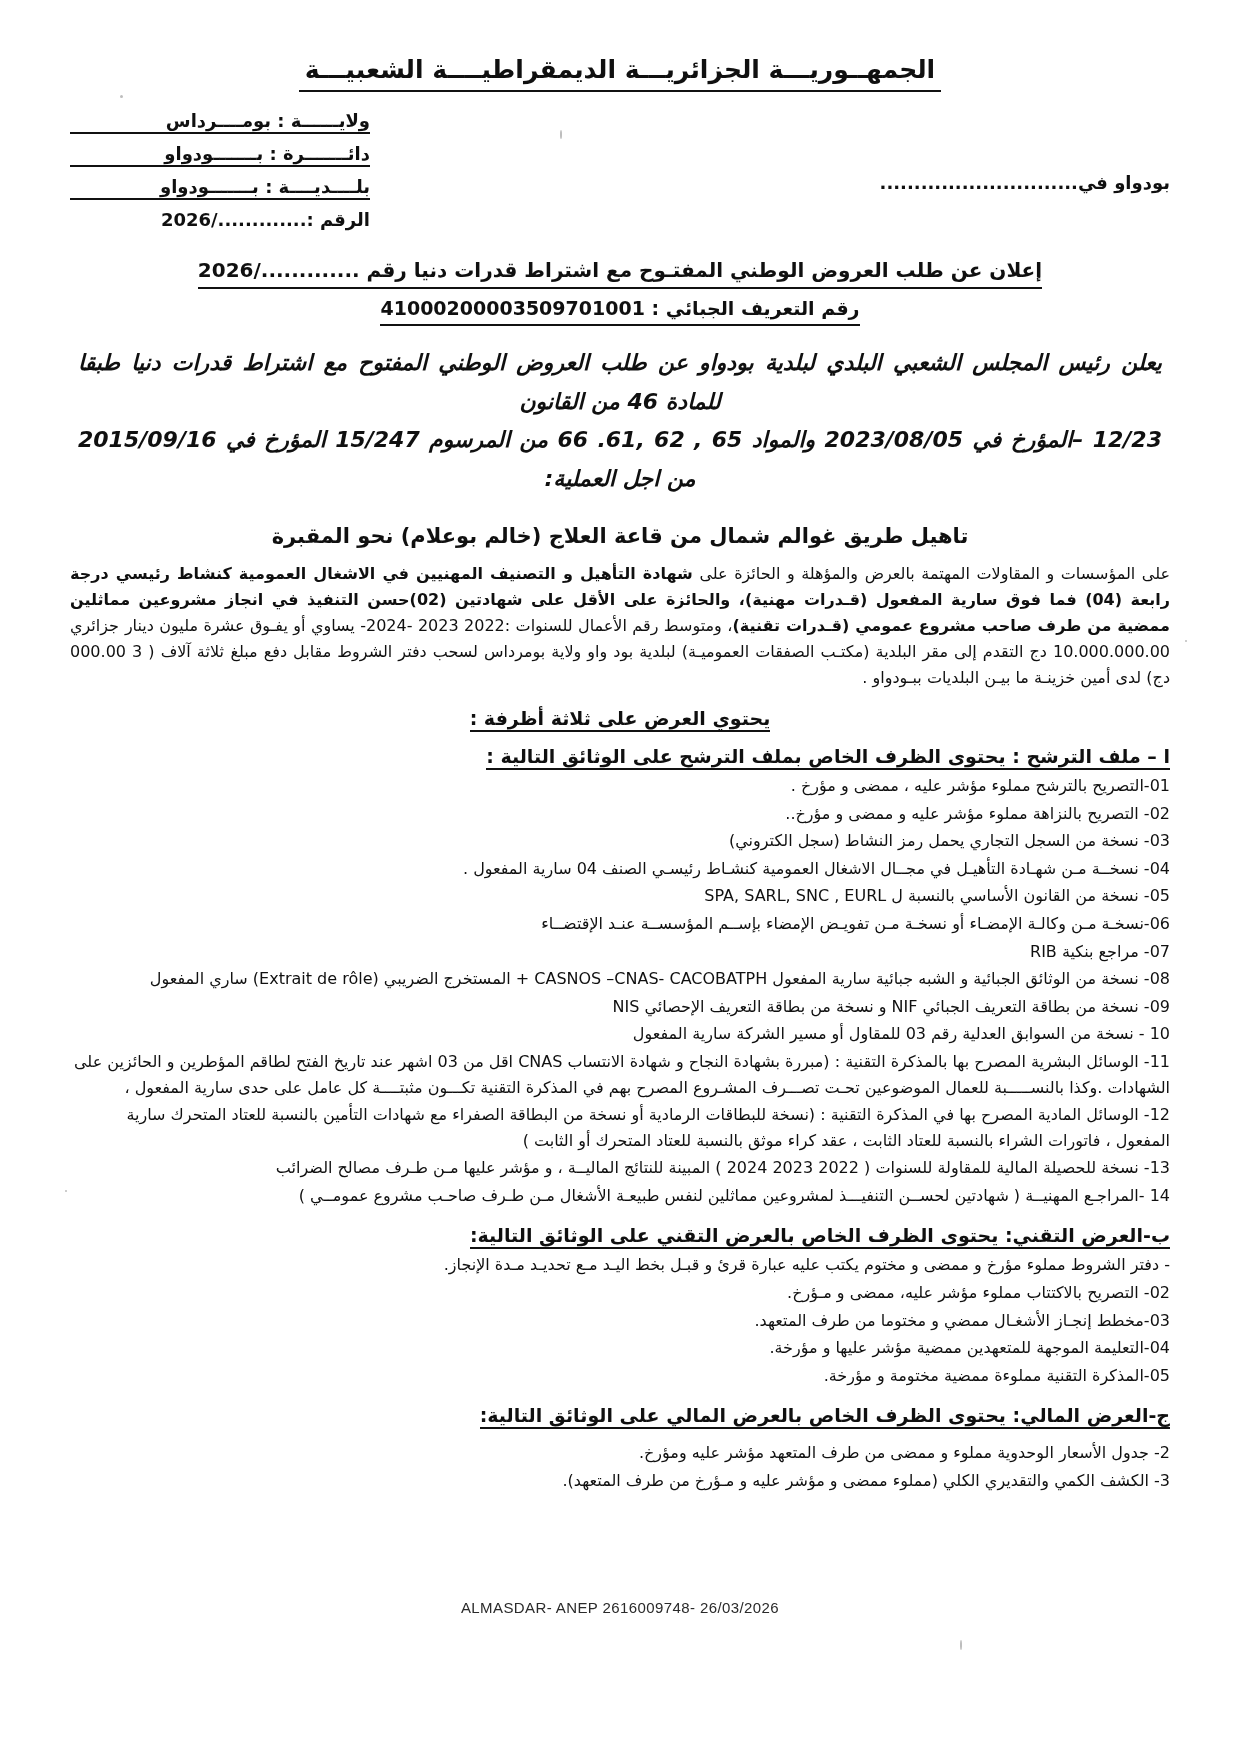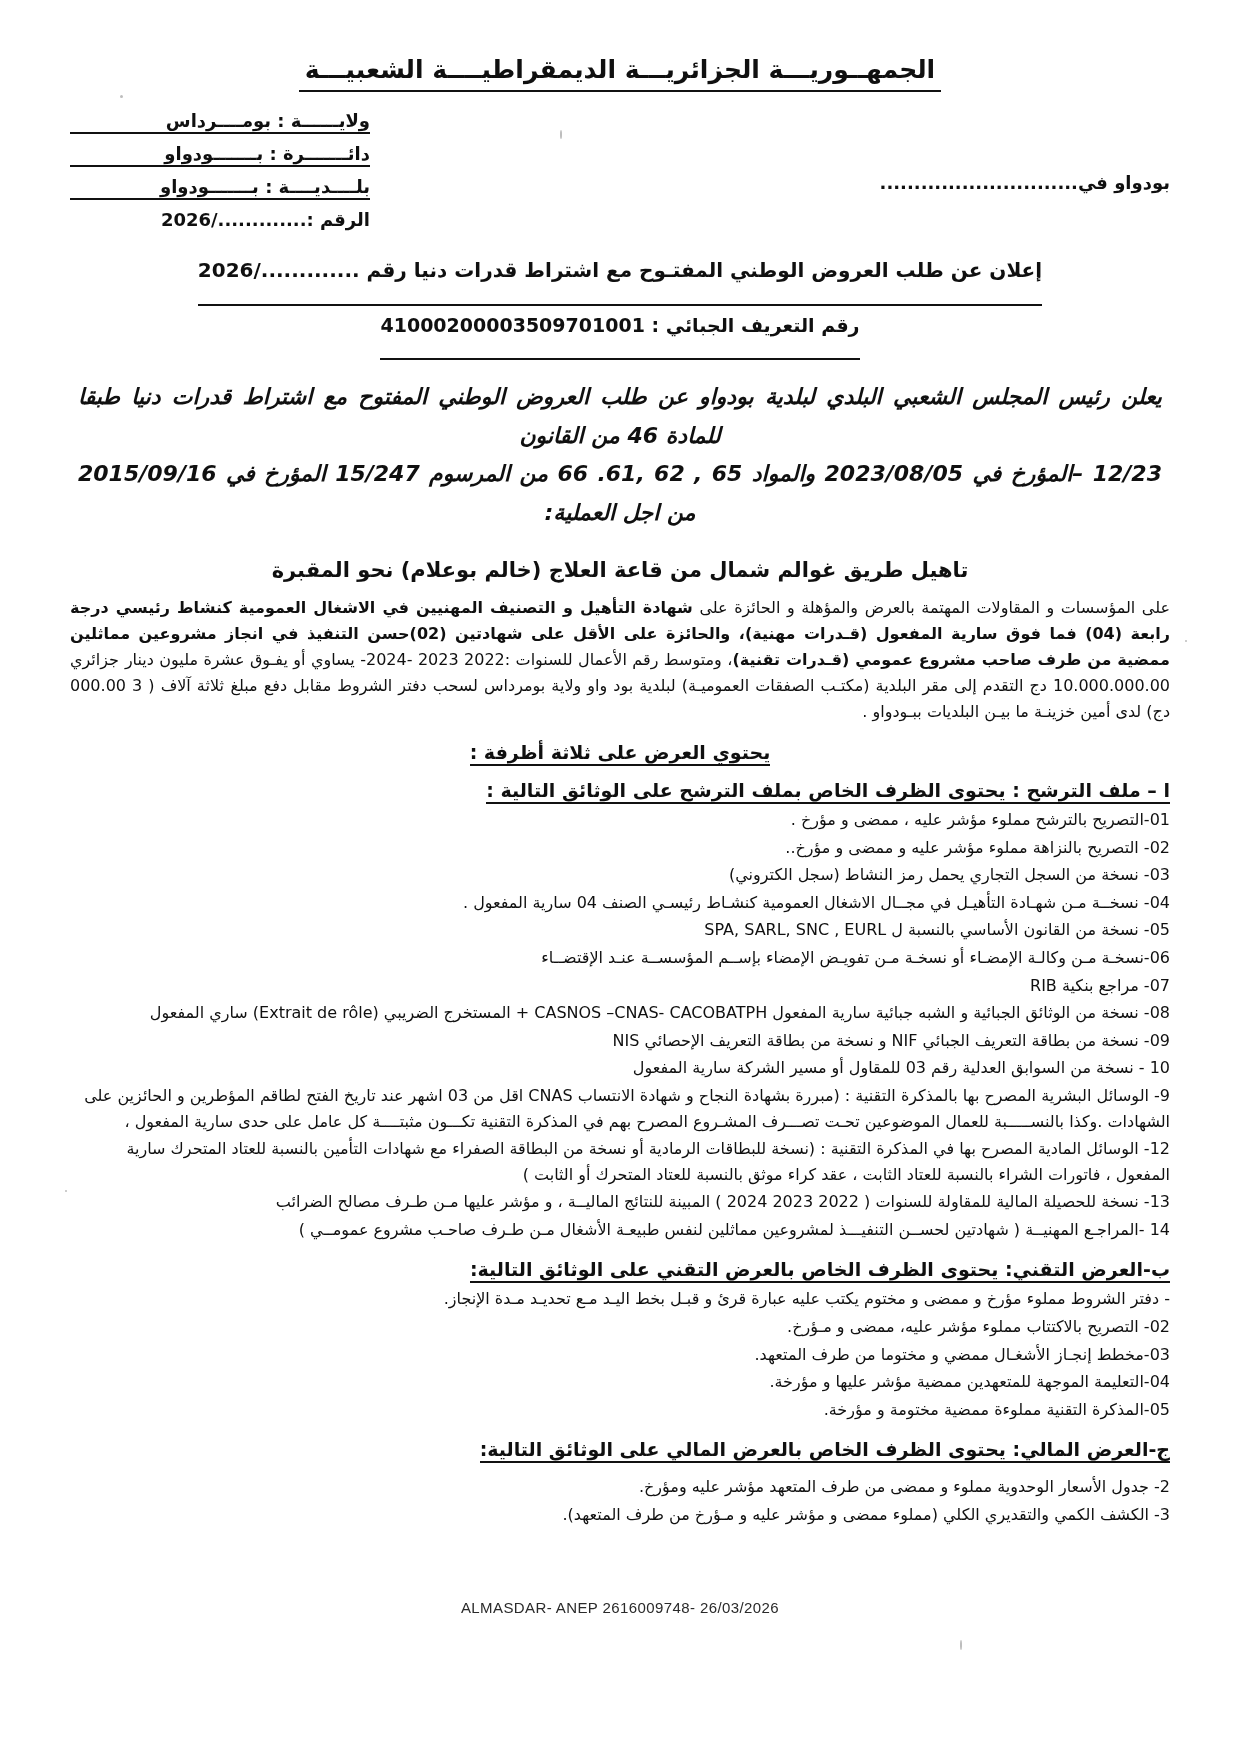--- a/index.html
+++ b/index.html
@@ -75,21 +75,21 @@
   
   .announce {
     text-align: center;
     margin-top: 26px;
   }
   .announce .l1, .announce .l2 {
     font-size: 20px;
     font-weight: bold;
     display: inline-block;
     border-bottom: 2px solid #111;
-    padding-bottom: 19px;
+    padding-bottom: 2px;
     line-height: 1.45;
   }
   .announce .l2 { margin-top: 6px; font-size: 19px; }
 
   
   .legal {
     margin-top: 18px;
     font-size: 22px;
     font-style: italic;
     font-weight: bold;
@@ -221,21 +221,21 @@
     <li class="ctrline">01-التصريح بالترشح مملوء مؤشر عليه ، ممضى و مؤرخ .</li>
     <li class="ctrline">02- التصريح بالنزاهة  مملوء مؤشر عليه و ممضى و مؤرخ..</li>
     <li class="ctrline">03- نسخة من السجل التجاري يحمل رمز النشاط (سجل الكتروني)</li>
     <li class="ctrline">04- نسخــة مـن شهـادة التأهيـل في مجــال الاشغال العمومية  كنشـاط رئيسـي الصنف 04 سارية المفعول .</li>
     <li class="ctrline">05- نسخة من القانون الأساسي بالنسبة ل  SPA, SARL, SNC , EURL</li>
     <li class="ctrline">06-نسخـة مـن  وكالـة الإمضـاء أو نسخـة  مـن  تفويـض الإمضاء  بإســم المؤسســة  عنـد الإقتضــاء</li>
     <li class="ctrline">07- مراجع بنكية RIB</li>
     <li class="ctrline">08- نسخة من الوثائق الجبائية و الشبه جبائية سارية المفعول CASNOS –CNAS- CACOBATPH + المستخرج الضريبي (Extrait de rôle) ساري المفعول</li>
     <li class="ctrline">09- نسخة من بطاقة التعريف الجبائي NIF و نسخة من بطاقة التعريف الإحصائي NIS</li>
     <li class="ctrline">10 - نسخة من السوابق العدلية رقم 03 للمقاول أو مسير الشركة سارية المفعول</li>
-    <li class="wide mini">9- الوسائل البشرية المصرح بها بالمذكرة التقنية :  (مبررة بشهادة  النجاح و شهادة الانتساب CNAS اقل من 03 اشهر  عند تاريخ الفتح  لطاقم المؤطرين  و الحائزين على الشهادات .وكذا بالنســـــبة  للعمال الموضوعين تحـت تصـــرف المشـروع  المصرح بهم في المذكرة التقنية تكـــون مثبتــــة  كل عامل على حدى  سارية المفعول ،</li>
+    <li class="wide mini">11- الوسائل البشرية المصرح بها بالمذكرة التقنية :  (مبررة بشهادة  النجاح و شهادة الانتساب CNAS اقل من 03 اشهر  عند تاريخ الفتح  لطاقم المؤطرين  و الحائزين على الشهادات .وكذا بالنســـــبة  للعمال الموضوعين تحـت تصـــرف المشـروع  المصرح بهم في المذكرة التقنية تكـــون مثبتــــة  كل عامل على حدى  سارية المفعول ،</li>
     <li class="wide mini">12- الوسائل المادية المصرح بها في المذكرة التقنية  : (نسخة للبطاقات الرمادية أو نسخة من البطاقة الصفراء مع شهادات التأمين بالنسبة للعتاد المتحرك سارية المفعول ، فاتورات الشراء بالنسبة للعتاد الثابت  ،  عقد كراء موثق بالنسبة للعتاد المتحرك أو الثابت )</li>
     <li class="wide mini">13- نسخة للحصيلة المالية للمقاولة للسنوات ( 2022  2023 2024 ) المبينة للنتائج الماليــة ، و مؤشر عليها  مـن طـرف مصالح الضرائب</li>
     <li class="wide mini">14 -المراجـع المهنيــة ( شهادتين لحســن التنفيـــذ لمشروعين مماثلين لنفس طبيعـة الأشغال مـن طـرف صاحـب مشروع  عمومــي )</li>
   </ul>
 
   <div class="sec-head">
     <span class="u">ب-العرض التقني: يحتوى الظرف الخاص بالعرض التقني على الوثائق التالية:</span>
   </div>
   <ul class="doclist">
     <li class="ctrline">- دفتر الشروط  مملوء مؤرخ و ممضى و مختوم يكتب عليه عبارة قرئ و  قبـل بخط اليـد مـع تحديـد مـدة الإنجاز.</li>

